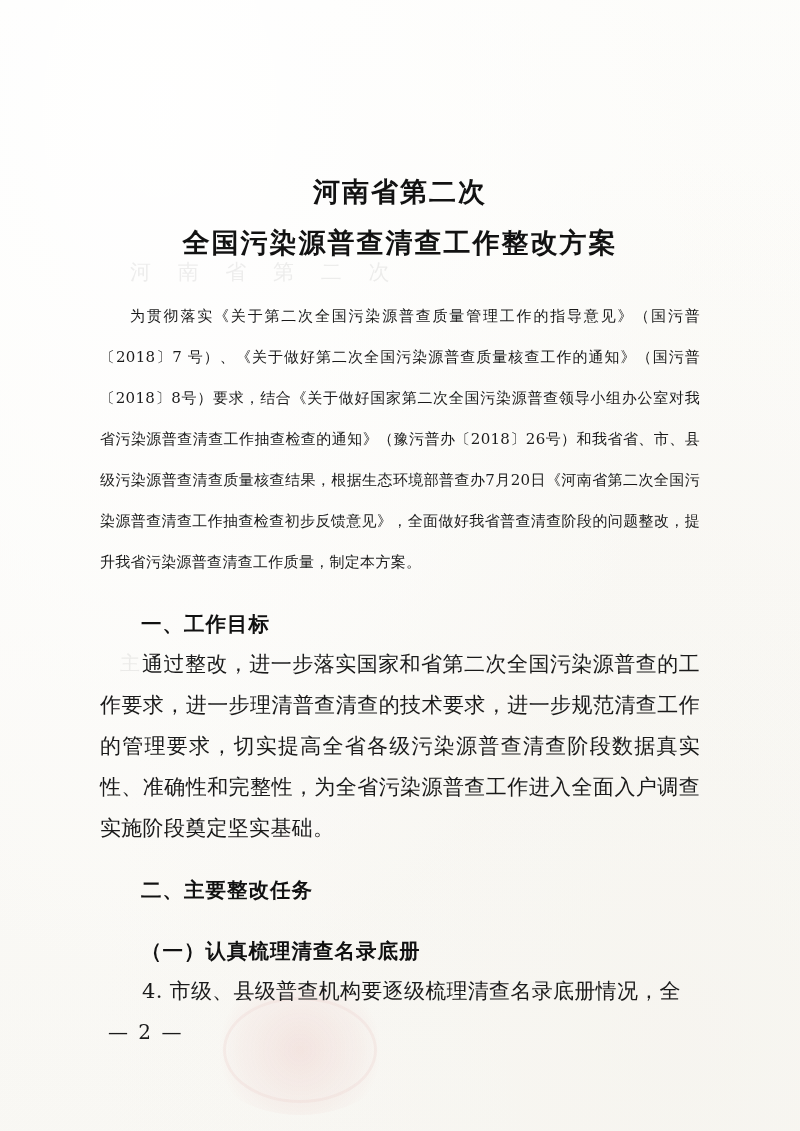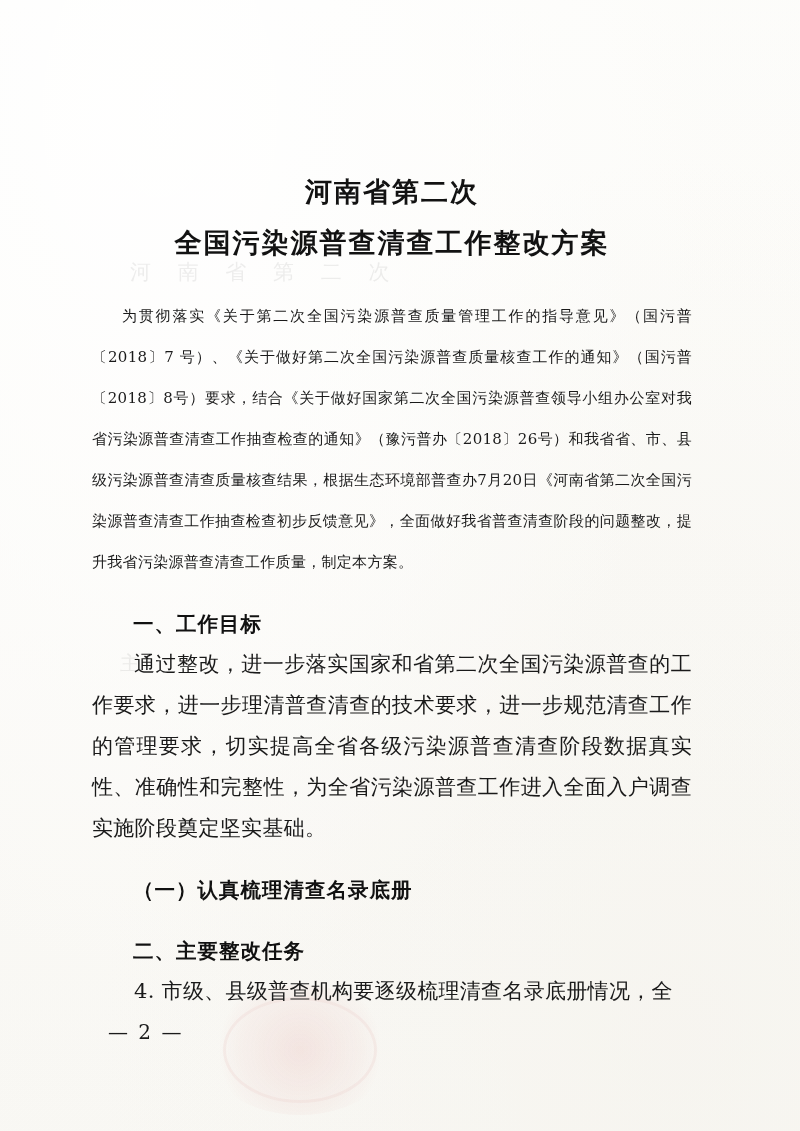--- a/index.html
+++ b/index.html
@@ -60,21 +60,21 @@
     font-size: 21px;
     letter-spacing: 10px;
     pointer-events: none;
     white-space: nowrap;
   }
   .bleed-1 { left: 130px; top: 258px; }
   .bleed-2 { left: 120px; top: 650px; font-size: 20px; letter-spacing: 14px; }
 
   .content {
     position: absolute;
-    left: 92px;
+    left: 100px;
     top: 0;
     width: 600px;
   }
   .doc-title {
     text-align: center;
     font-family: "DejaVu Sans", "Liberation Sans", sans-serif;
     font-weight: bold;
     color: #121212;
     letter-spacing: 2px;
   }
@@ -138,19 +138,19 @@
 
   <div class="content">
     <div class="doc-title title-line1">河南省第二次</div>
     <div class="doc-title title-line2">全国污染源普查清查工作整改方案</div>
 
     <div class="body-text">为贯彻落实《关于第二次全国污染源普查质量管理工作的指导意见》（国污普〔2018〕7 号）、《关于做好第二次全国污染源普查质量核查工作的通知》（国污普〔2018〕8号）要求，结合《关于做好国家第二次全国污染源普查领导小组办公室对我省污染源普查清查工作抽查检查的通知》（豫污普办〔2018〕26号）和我省省、市、县级污染源普查清查质量核查结果，根据生态环境部普查办7月20日《河南省第二次全国污染源普查清查工作抽查检查初步反馈意见》，全面做好我省普查清查阶段的问题整改，提升我省污染源普查清查工作质量，制定本方案。</div>
 
     <div class="heading">一、工作目标</div>
     <div class="para">通过整改，进一步落实国家和省第二次全国污染源普查的工作要求，进一步理清普查清查的技术要求，进一步规范清查工作的管理要求，切实提高全省各级污染源普查清查阶段数据真实性、准确性和完整性，为全省污染源普查工作进入全面入户调查实施阶段奠定坚实基础。</div>
 
+    <div class="heading">二、主要整改任务</div>
     <div class="heading">（一）认真梳理清查名录底册</div>
-    <div class="heading">二、主要整改任务</div>
     <div class="para">4. 市级、县级普查机构要逐级梳理清查名录底册情况，全</div>
   </div>
 
   <div class="page-number">— 2 —</div>
 </div>
 
 </body></html>

